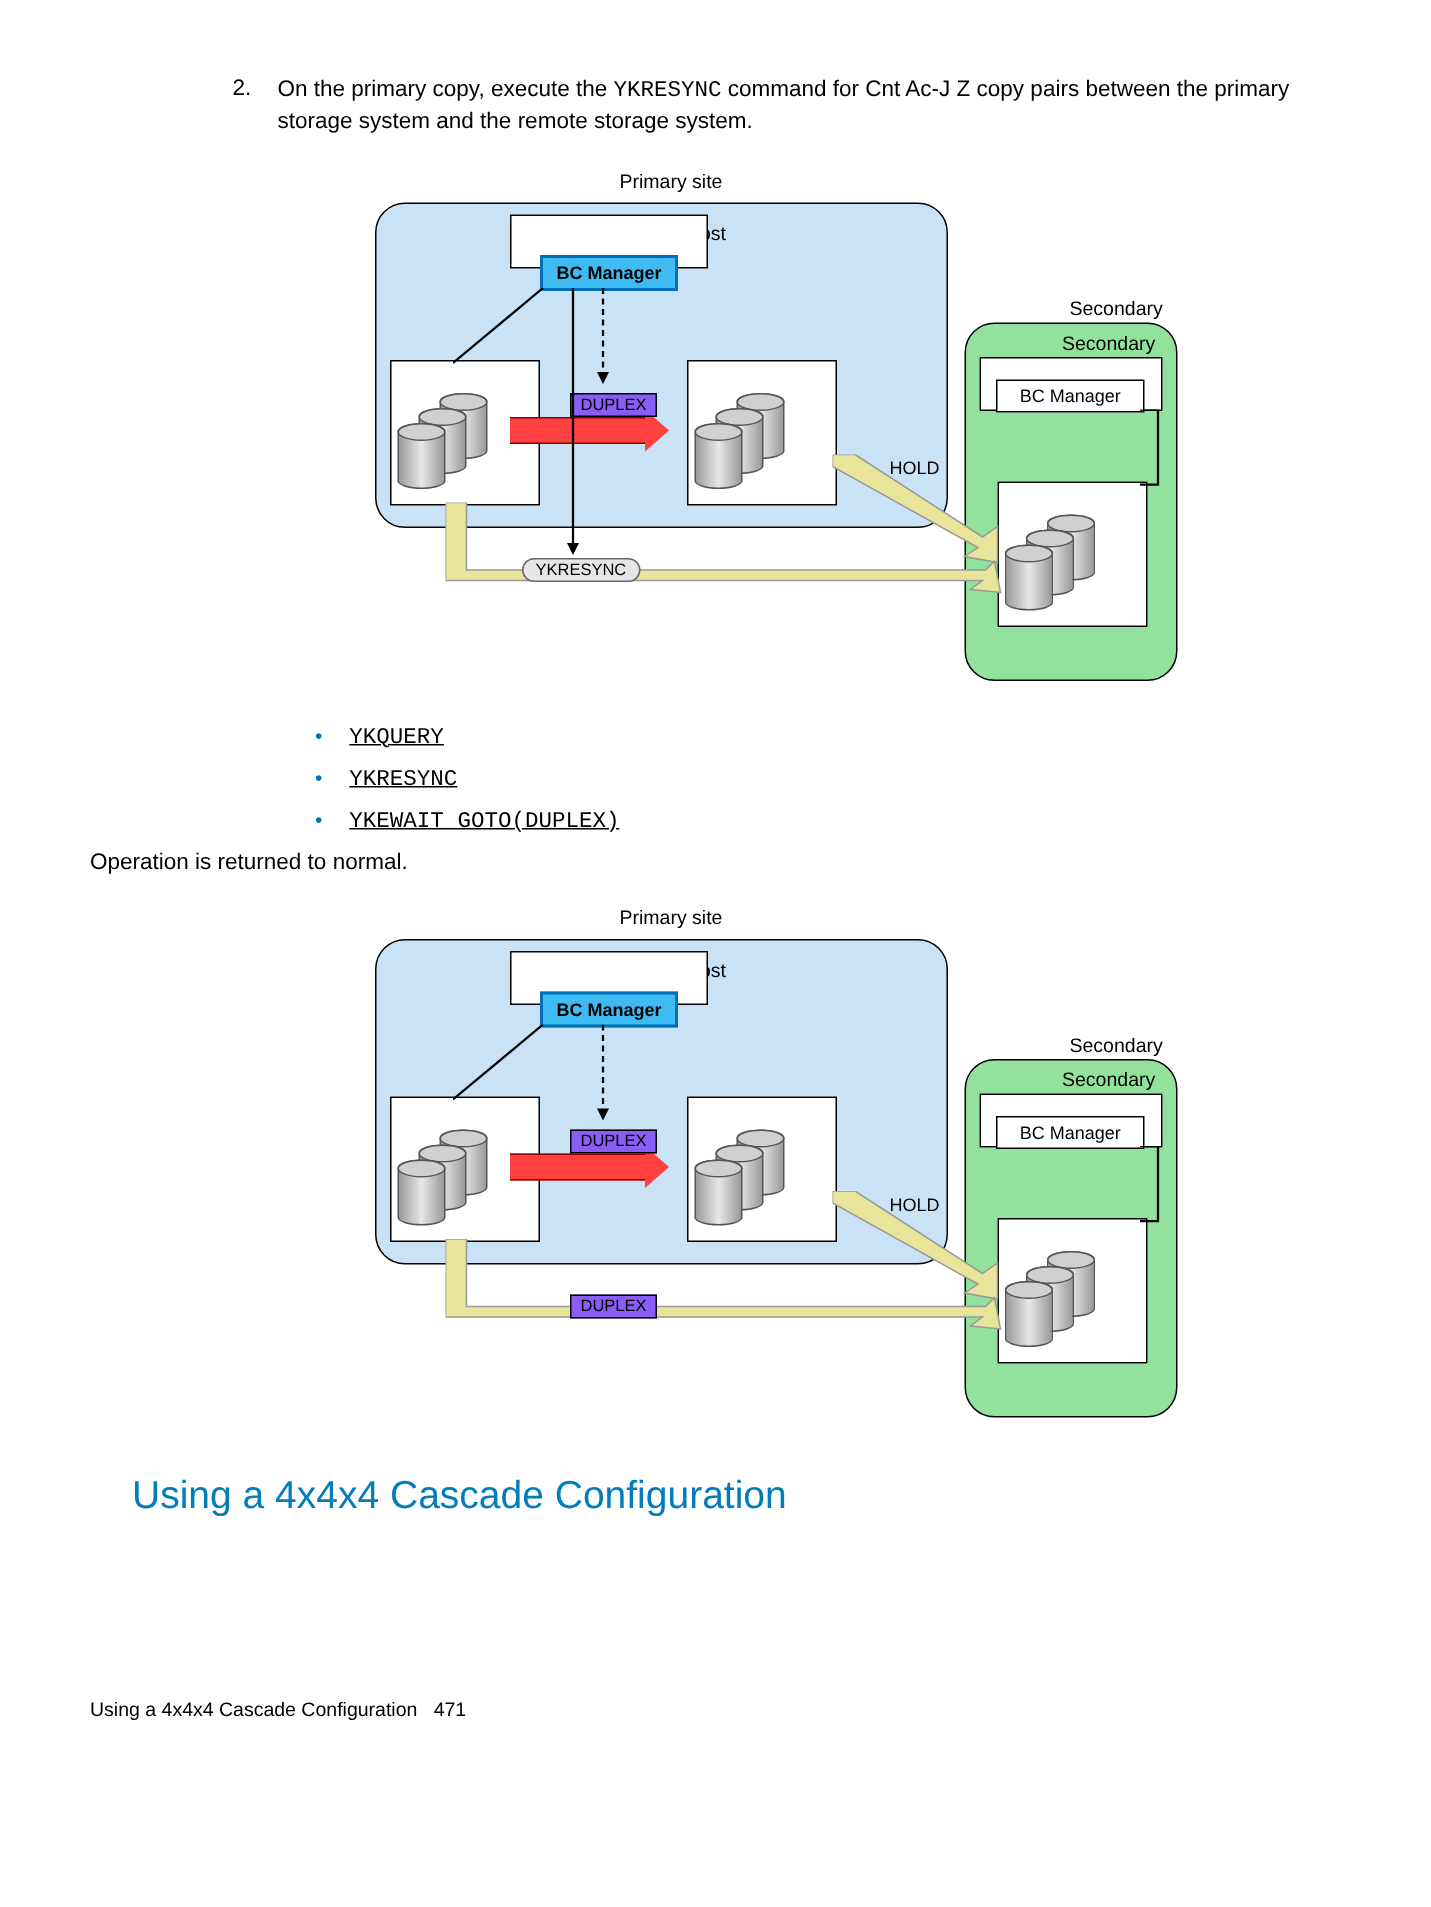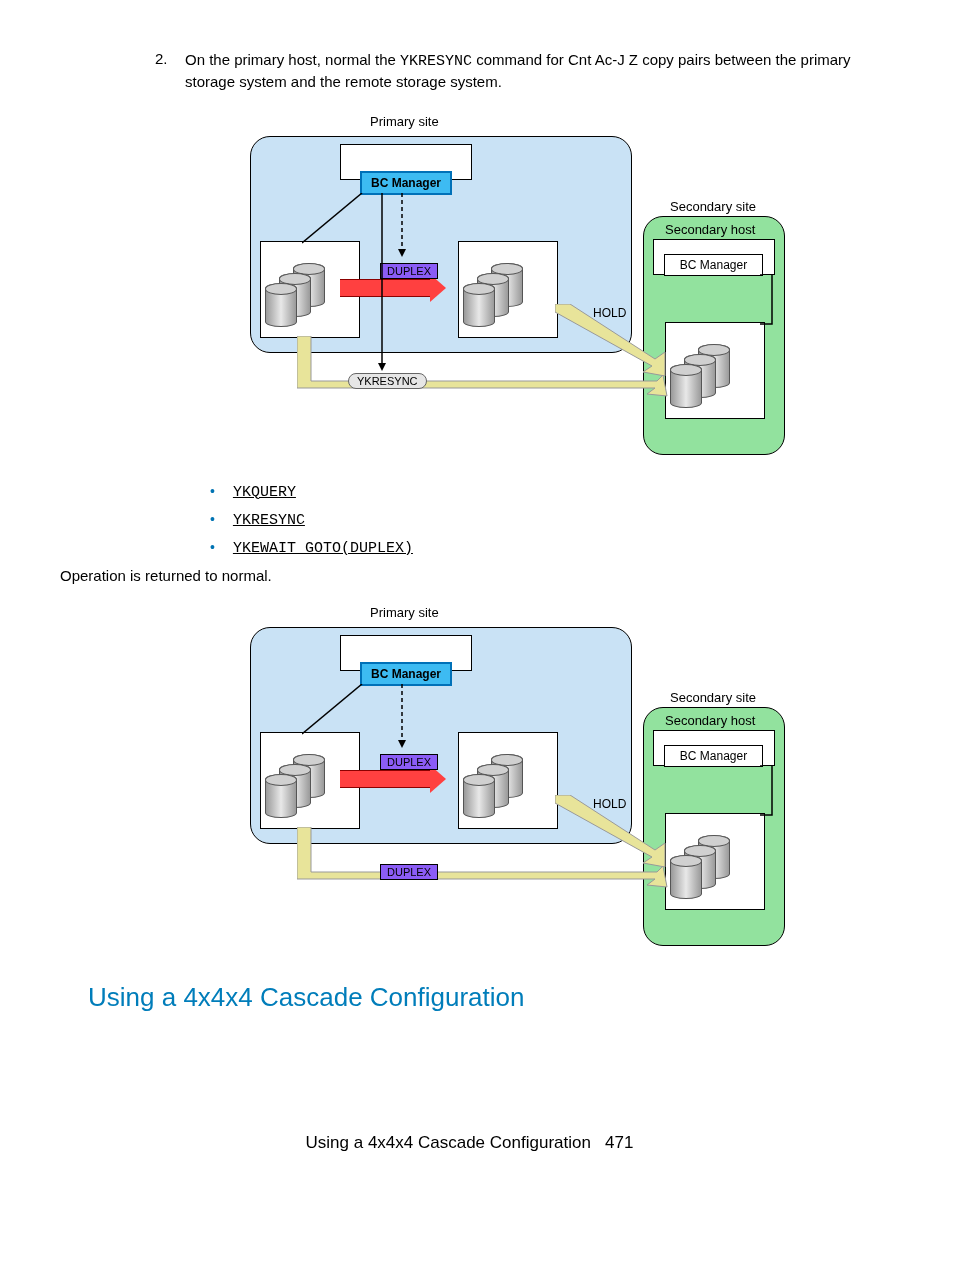--- a/index.html
+++ b/index.html
@@ -68,21 +68,21 @@
     background: #3dbbf2;
     border: 2px solid #0071b8;
     text-align: center;
     font-weight: bold;
     font-size: 12px;
     line-height: 20px;
   }
   .site-label {
     position: absolute;
     font-size: 13px;
-    text-align: center;
+    margin-left: 43px;
   }
   .secondary-site {
     position: absolute;
     left: 438px;
     top: 105px;
     width: 140px;
     height: 237px;
     background: #92e29e;
     border: 1px solid #000;
     border-radius: 20px;
@@ -199,38 +199,38 @@
     margin-left: 28px;
   }
   .section-text {
     margin-left: 95px;
     font-size: 15px;
     line-height: 1.35;
   }
   .footer {
     position: relative;
     margin-top: 120px;
-    text-align: center;
-    font-size: 17px;
+    text-align: left;
+    font-size: 13px;
     padding-right: 15px;
   }
   .hold-label {
     position: absolute;
     font-size: 12px;
   }
 </style>
 </head>
 <body>
 
 <div class="page">
 
   <div class="step-row">
     <div class="step-num">2.</div>
     <div class="step-text">
-      <span>On the primary host, normal the </span><span class="code-inline">YKRESYNC</span><span> command for Cnt Ac-J Z copy pairs between the primary storage system and the remote storage system.</span>
+      <span>On the primary copy, execute the </span><span class="code-inline">YKRESYNC</span><span> command for Cnt Ac-J Z copy pairs between the primary storage system and the remote storage system.</span>
     </div>
   </div>
 
   <div class="diagram-box">
     <div class="site-label" style="left:165px; top:3px;">Primary site</div>
     <div class="primary-site"></div>
     <div class="site-label" style="left:163px; top:38px;">Primary host</div>
     <div class="primary-host"></div>
     <div class="bc-manager-primary">BC Manager</div>
 

